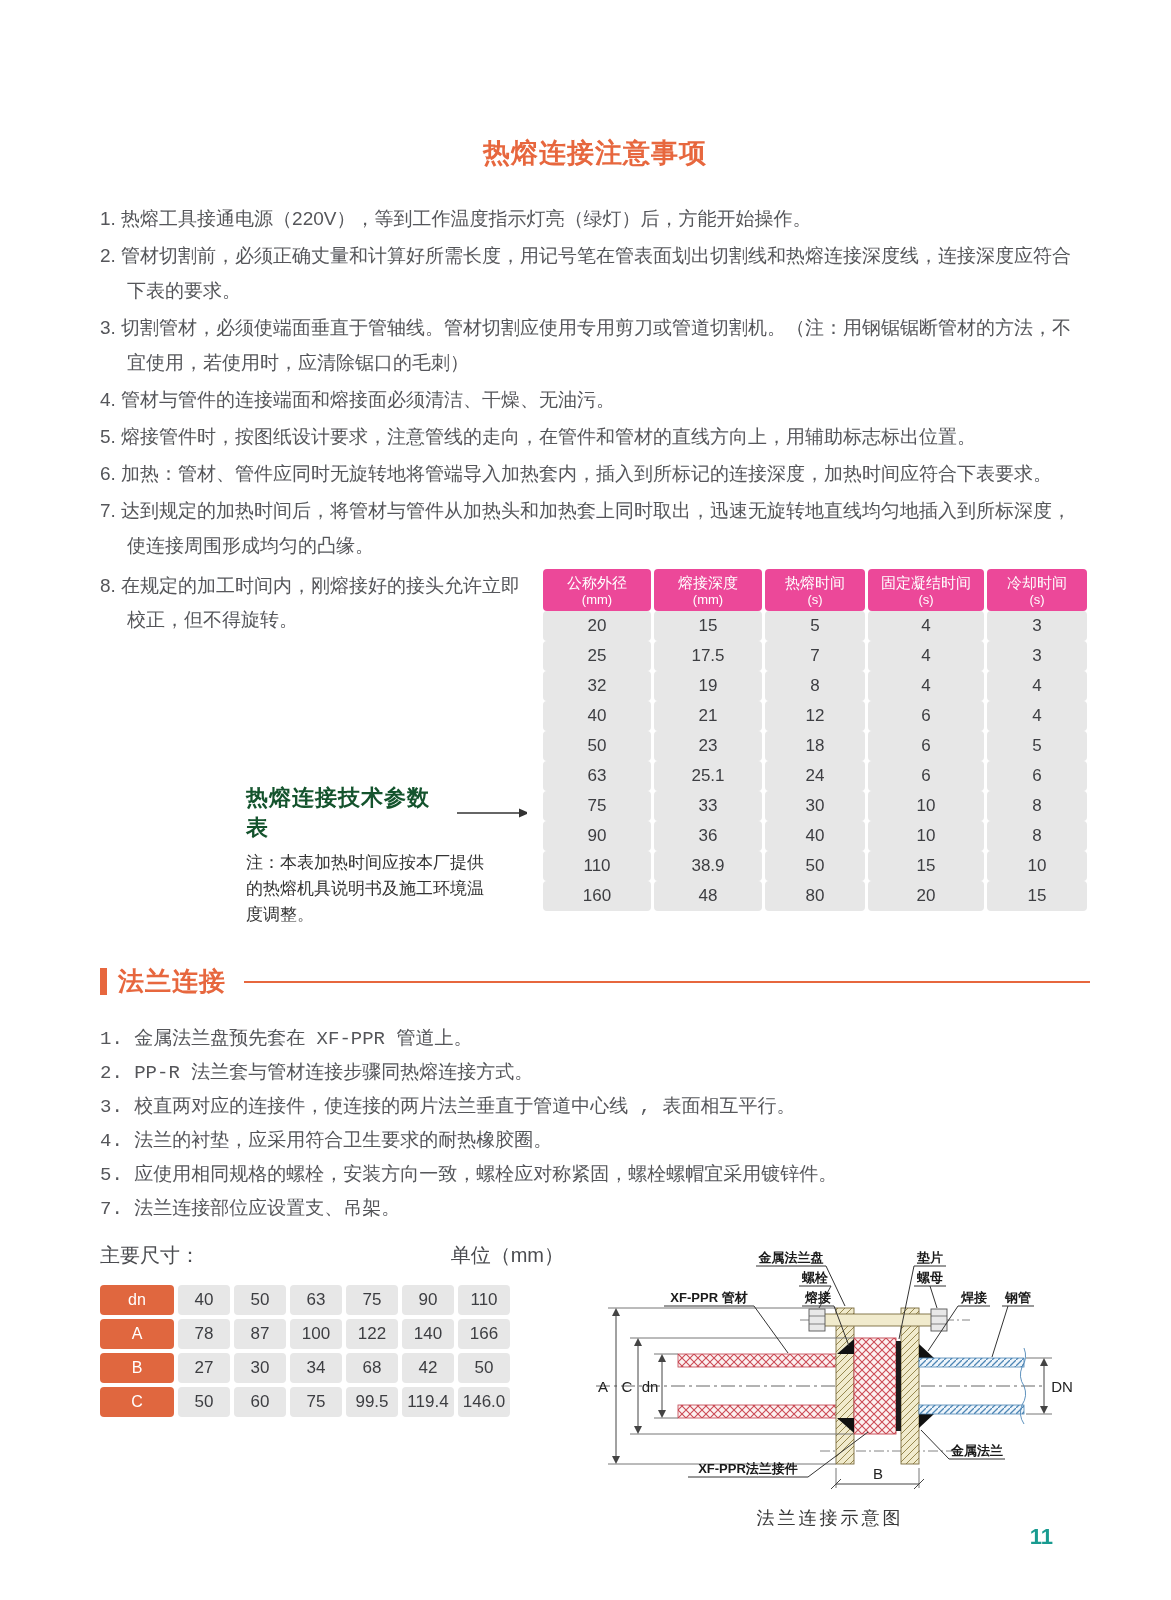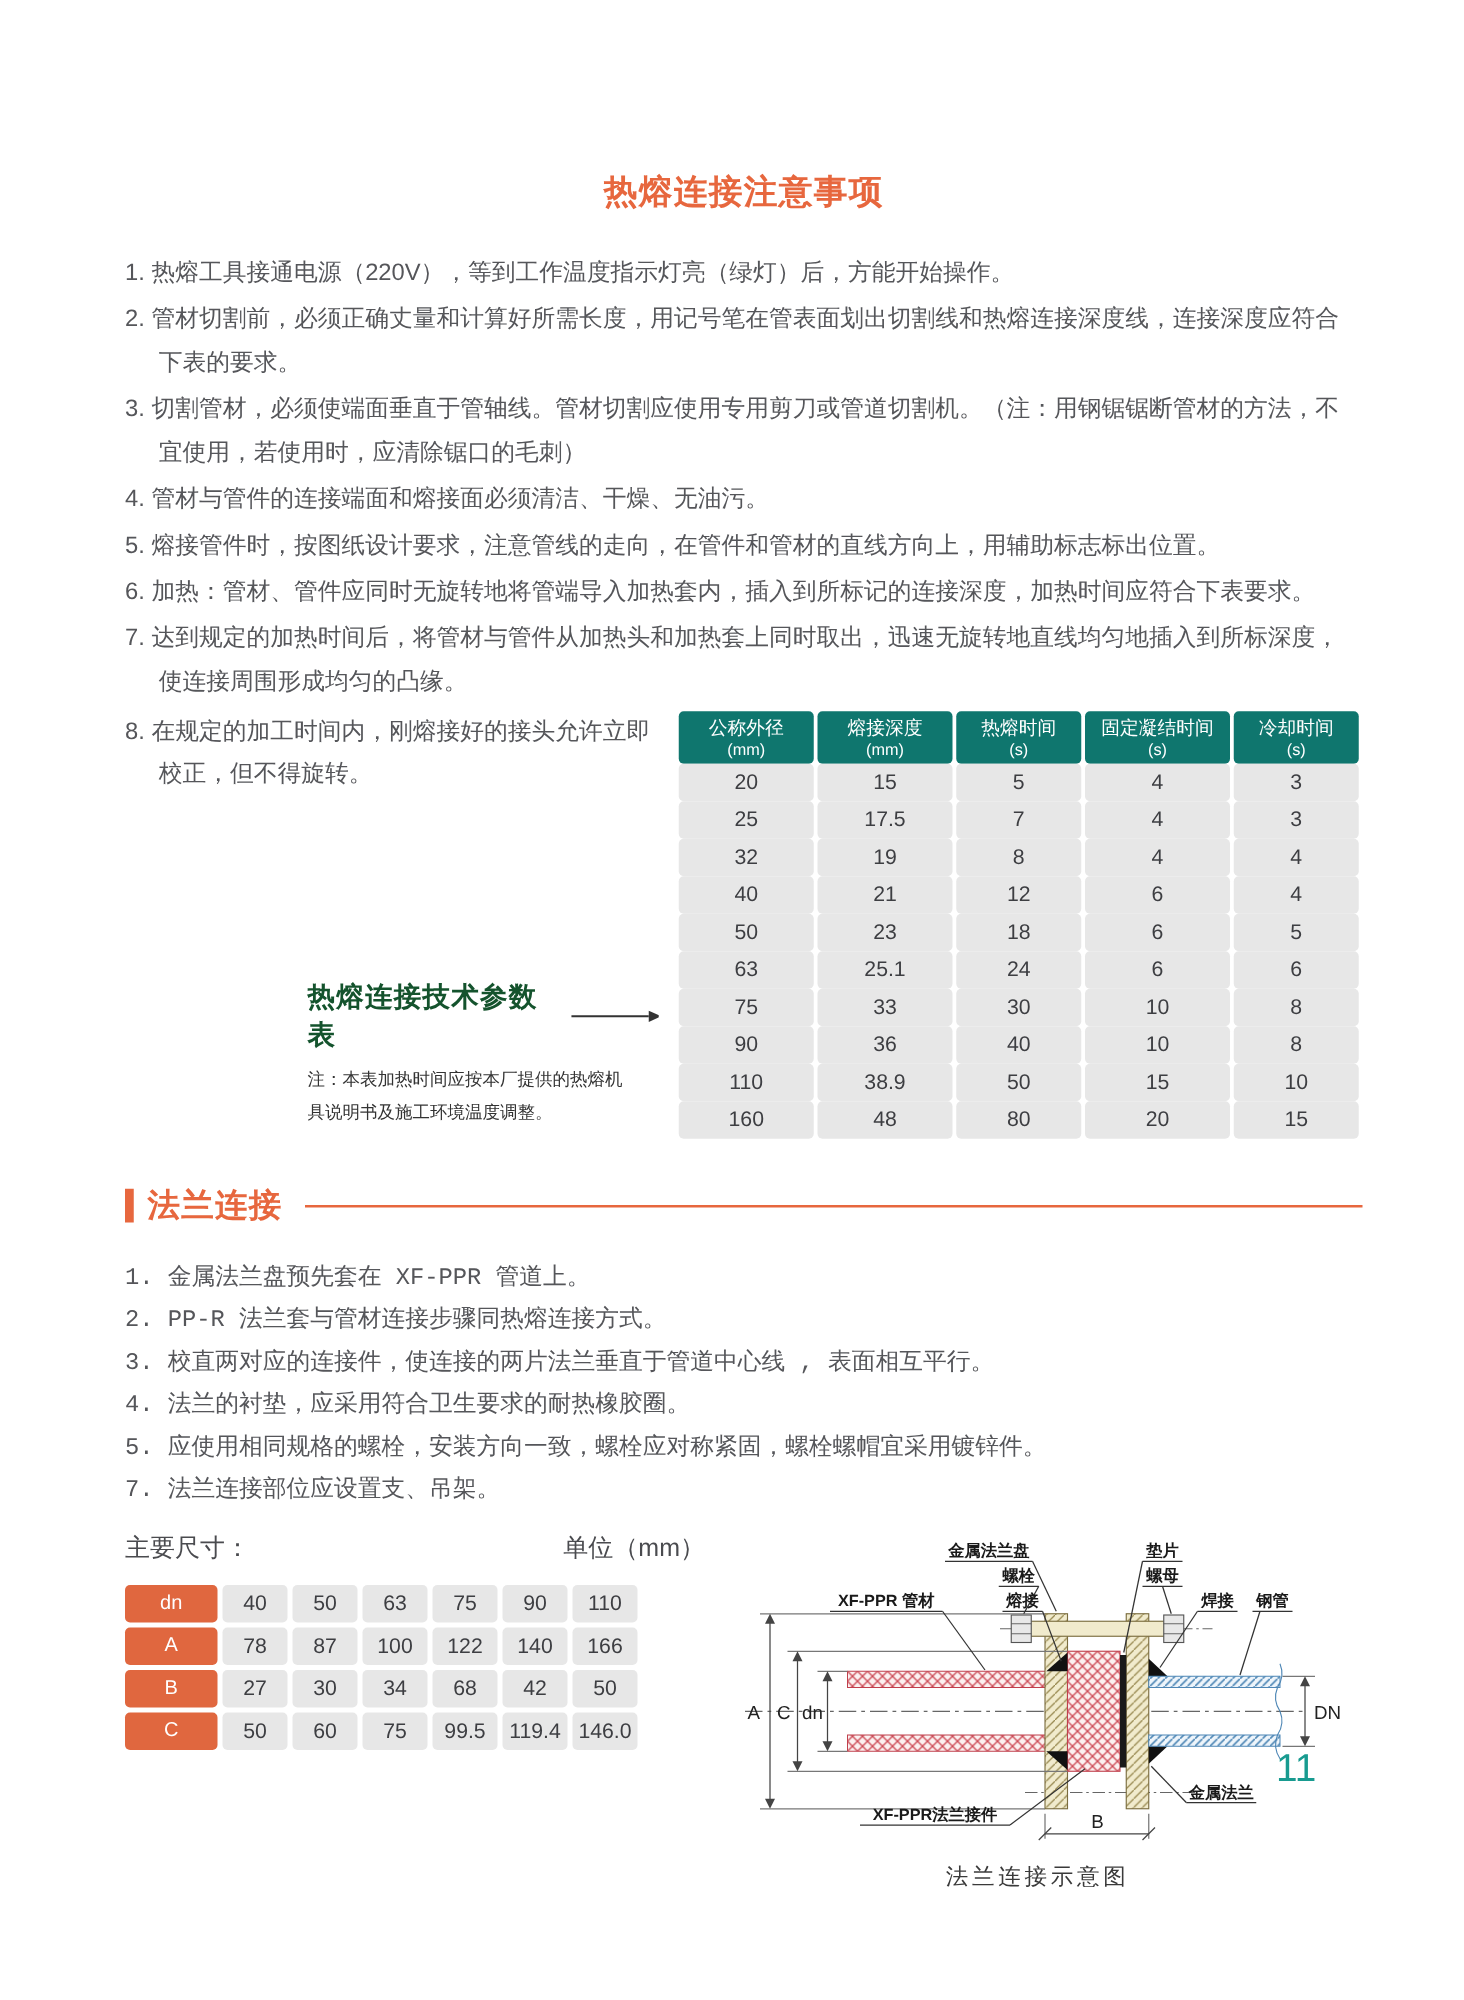--- a/index.html
+++ b/index.html
@@ -22,26 +22,26 @@
   .split { display:flex; margin-top:6px; }
   .split-left { width:443px; flex:none; padding-right:16px; }
   .side-notes .list-item {
     font-size:19px; line-height:34px; color:#55565a;
     padding-left:27px; text-indent:-27px; margin-bottom:7px;
   }
 
   .param-caption { margin-top:146px; margin-left:146px; }
   .param-caption-row { display:flex; align-items:center; gap:8px; }
   .param-label { font-size:22px; font-weight:bold; color:#14532d; letter-spacing:1px; }
-  .param-note { width:254px; font-size:14px; line-height:26px; color:#333; margin-top:7px; }
+  .param-note { width:254px; font-size:17px; line-height:26px; color:#333; margin-top:7px; }
 
   
   .param-table { width:544px; flex:none; }
   .thead { display:grid; grid-template-columns:108px 108px 100px 116px 100px; gap:3px; }
-  .th { background:#0f766e; color:#fff; border-radius:4px; text-align:center; padding:5px 0 4px; }
+  .th { background:#ec4899; color:#fff; border-radius:4px; text-align:center; padding:5px 0 4px; }
   .th .tname { display:block; font-size:15px; line-height:18px; }
   .th .tunit { display:block; font-size:13px; line-height:15px; }
   .param-table .trow { display:grid; grid-template-columns:108px 108px 100px 116px 100px; gap:3px; margin-top:0; }
   .tcell {
     background:#e7e7e7; border-radius:4px; text-align:center;
     font-size:17px; color:#3d3e42; height:30px; line-height:30px;
   }
 
   
   .sec2-head { display:flex; align-items:center; margin-top:36px; }
@@ -61,21 +61,21 @@
   .dims-head { display:flex; justify-content:space-between; align-items:baseline; font-size:20px; color:#4a4b4f; padding-right:6px; }
   .dims-table { margin-top:16px; width:408px; }
   .dims-table .trow { display:grid; grid-template-columns:74px repeat(6,52px); gap:4px; margin-top:4px; }
   .dims-table .tcell { font-size:17px; }
   .dims-table .tcell.head { background:#e0673f; color:#fff; font-size:16px; }
 
   .bottom-right { flex:1; display:flex; flex-direction:column; align-items:center; padding-top:4px; }
   svg.diagram { width:504px; height:252px; display:block; }
   .diagram-caption { font-size:18px; color:#3a3a3a; margin-top:8px; letter-spacing:3px; }
 
-  .page-number { position:absolute; right:118px; top:1397px; font-size:31px; font-weight:normal; color:#189b90; }
+  .page-number { position:absolute; right:118px; top:1524px; font-size:22px; font-weight:bold; color:#189b90; }
 
   .dlabel { font-size:13px; font-weight:bold; fill:#1a1a1a; }
   .dim-txt { font-size:15px; fill:#222; }
   .leader { stroke:#333; stroke-width:1; fill:none; }
   .dimline { stroke:#444; stroke-width:1; fill:none; }
   .extline { stroke:#777; stroke-width:1; fill:none; }
 </style>
 </head>
 <body>
 

